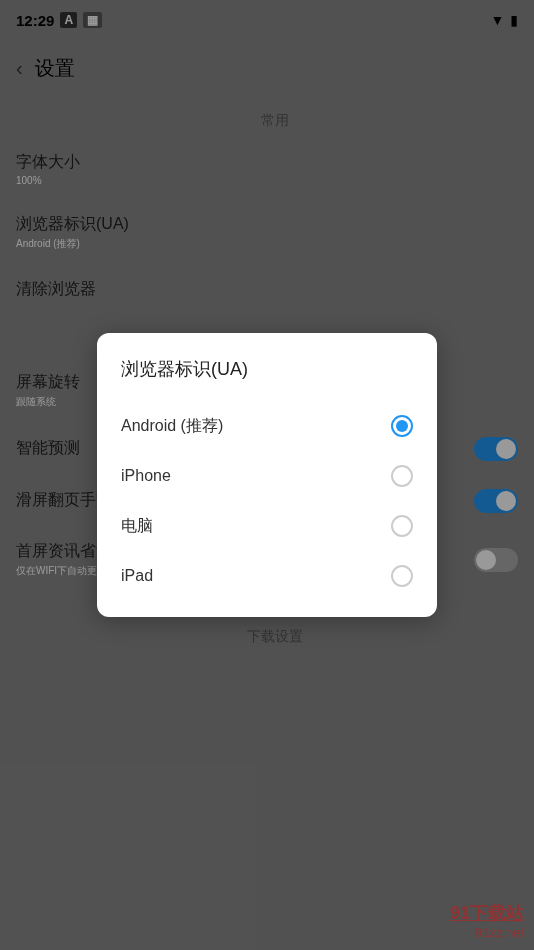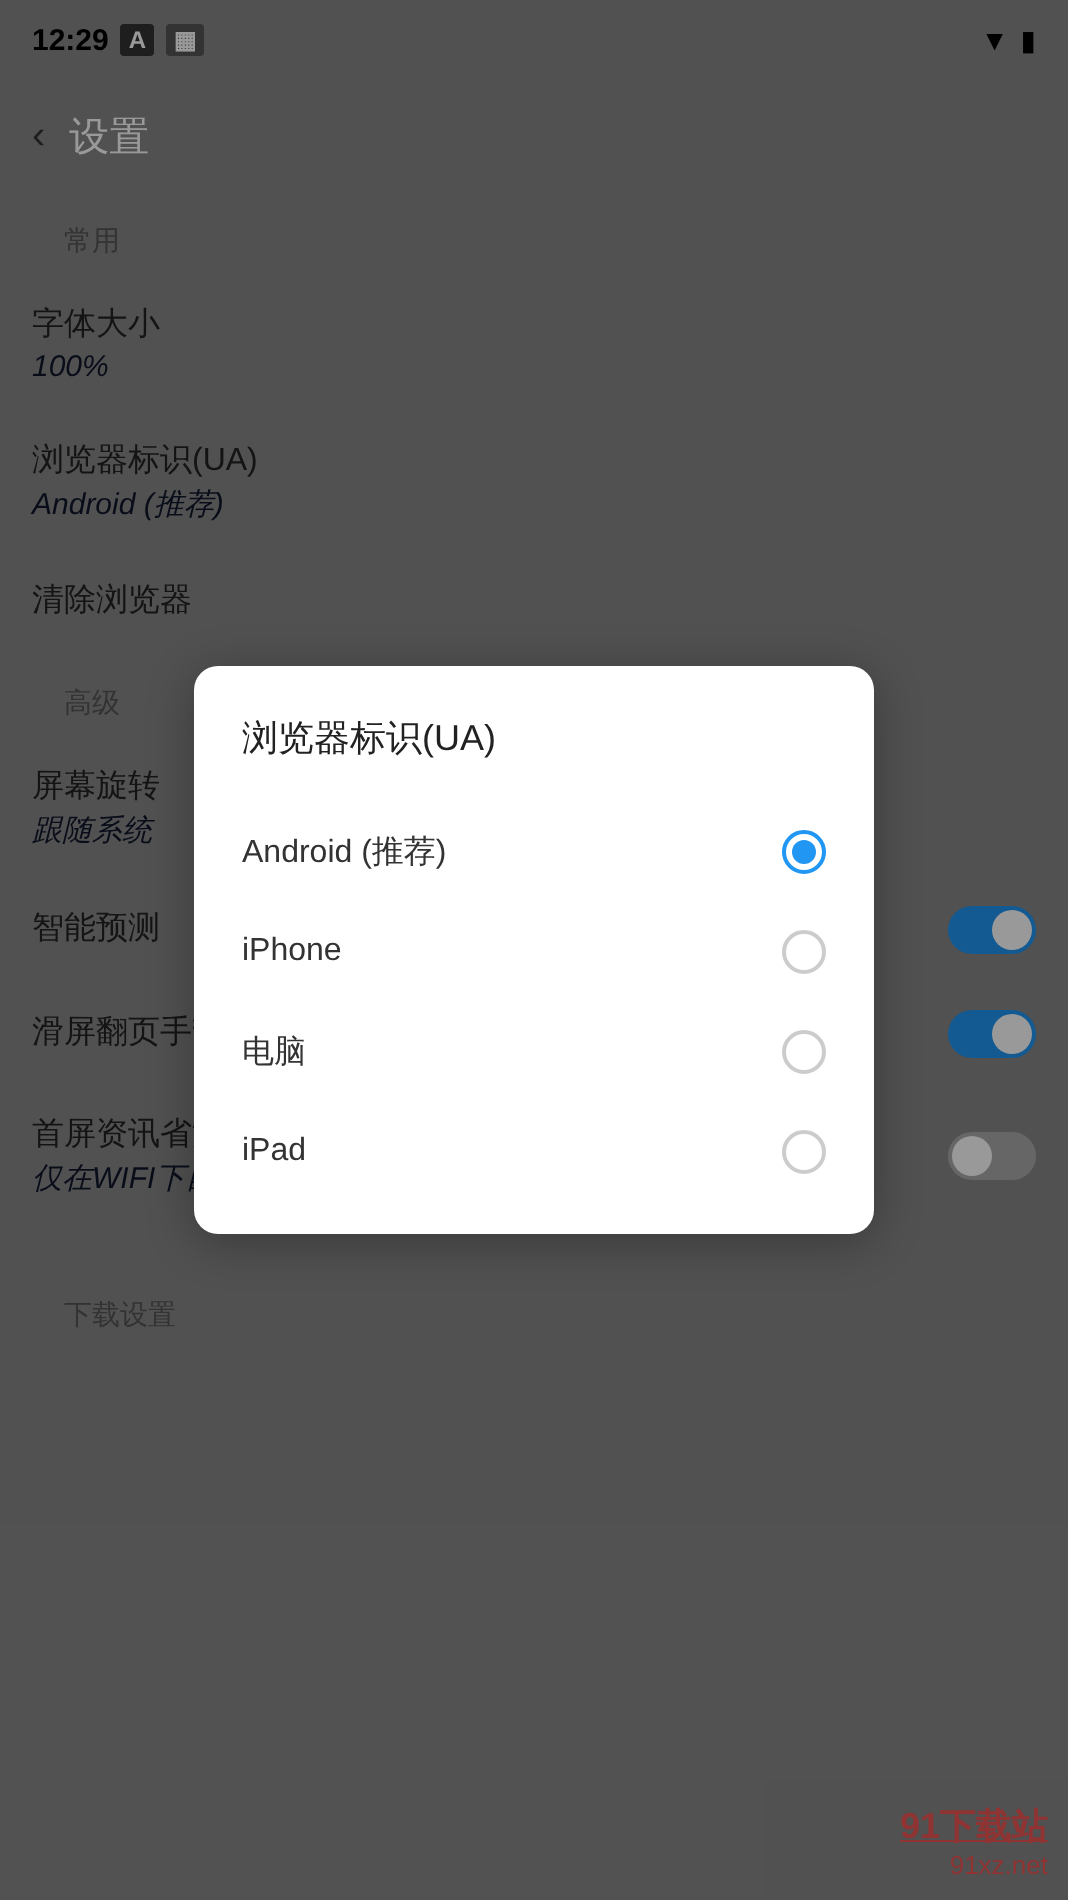--- a/index.html
+++ b/index.html
@@ -56,52 +56,52 @@
     }
 
     .back-arrow {
       color: #333;
       font-size: 20px;
       cursor: pointer;
     }
 
     .header-title {
       font-size: 20px;
-      color: #ffffff;
+      color: #000000;
       font-weight: 500;
     }
 
     
     .settings-content {
       width: 100%;
       padding: 0;
       background-color: #888888;
     }
 
     .section-label {
       font-size: 14px;
       color: #555;
       padding: 16px 16px 8px 32px;
+      text-align: center;
     }
 
     .setting-item {
       background-color: #888888;
       padding: 14px 16px;
     }
 
     .setting-title {
       font-size: 16px;
       color: #222;
       margin-bottom: 2px;
     }
 
     .setting-subtitle {
-      font-size: 15px;
-      color: #0f172a;
-      font-style: italic;
+      font-size: 10px;
+      color: #ffffff;
     }
 
     .setting-item-with-toggle {
       background-color: #888888;
       padding: 14px 16px;
       display: flex;
       align-items: center;
       justify-content: space-between;
     }
 

